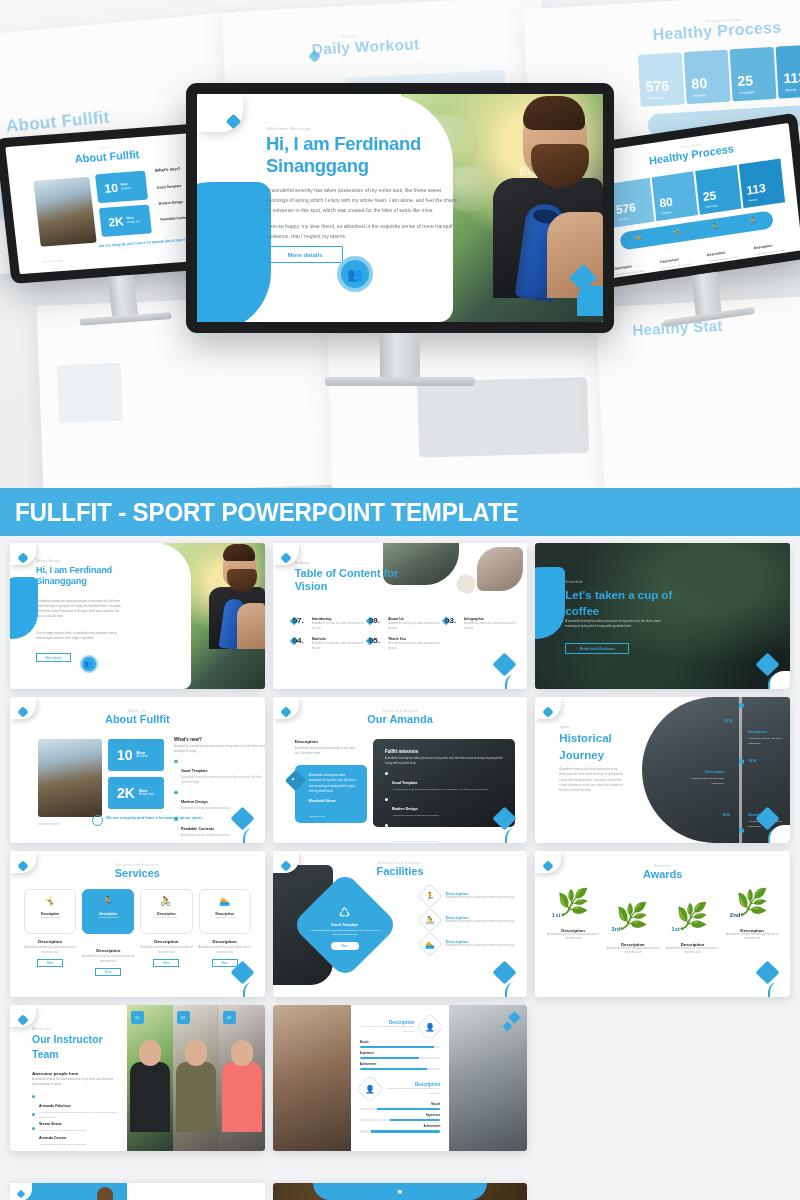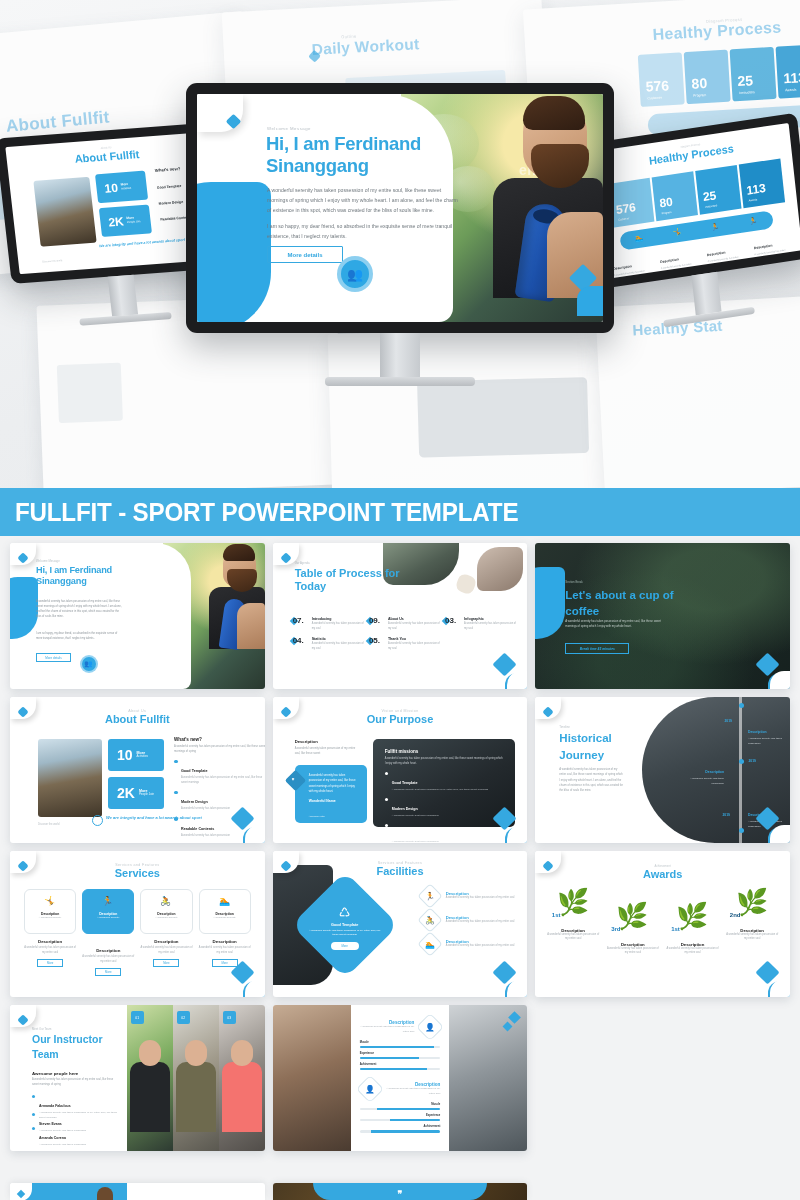--- a/index.html
+++ b/index.html
@@ -607,21 +607,21 @@
     <div class="cbtn">👥</div>
     <div class="fold"></div>
     <div class="fold-dia dia"></div>
   </div>
 
   <div class="card s3">
     <div class="ph1"></div>
     <div class="ph2"></div>
     <div class="pebble"></div>
     <div class="eyeb">Our Agenda</div>
-    <div class="h1">Table of Process for Today</div>
+    <div class="h1">Table of Content for Vision</div>
     <div class="toc">
       <div class="item">
           <span class="dot"></span>
           <span class="num">07.</span>
           <div class="lab">Introducing</div>
           <div class="txt">A wonderful serenity has taken possession of my soul</div>
         </div>
       <div class="item">
           <span class="dot"></span>
           <span class="num">09.</span>
@@ -654,21 +654,21 @@
         <span class="d2"></span>
         <span class="w"></span>
       </div>
   </div>
 
   <div class="card s4">
     <div class="bgimg"></div>
     <div class="fol"></div>
     <div class="blob"></div>
     <div class="eyeb">Section Break</div>
-    <div class="h1">Let's about a cup of coffee</div>
+    <div class="h1">Let's taken a cup of coffee</div>
     <div class="p">A wonderful serenity has taken possession of my entire soul, like these sweet mornings of spring which I enjoy with my whole heart.</div>
     <div class="btn">Break time 45 minutes</div>
     <div class="corner">
         <span class="d1"></span>
         <span class="d2"></span>
         <span class="w"></span>
       </div>
   </div>
 
   <div class="card s5">
@@ -697,21 +697,21 @@
     <div class="fold-dia dia"></div>
     <div class="corner">
         <span class="d1"></span>
         <span class="d2"></span>
         <span class="w"></span>
       </div>
   </div>
 
   <div class="card s6">
     <div class="c-eyebrow" style="position:absolute;left:0;right:0;top:12px;">Vision and Mission</div>
-    <div class="h1">Our Purpose</div>
+    <div class="h1">Our Amanda</div>
     <div class="dh">Description</div>
     <div class="dp">A wonderful serenity taken possession of my entire soul, like these sweet</div>
     <div class="quote">
       <p>A wonderful serenity has taken possession of my entire soul, like those sweet mornings of spring which I enjoy with my whole heart.</p>
       <b>Wonderful Name</b>
       <small>Awesome Title</small>
     </div>
     <div class="qd"></div>
     <div class="qdt">❞</div>
     <div class="dark">

